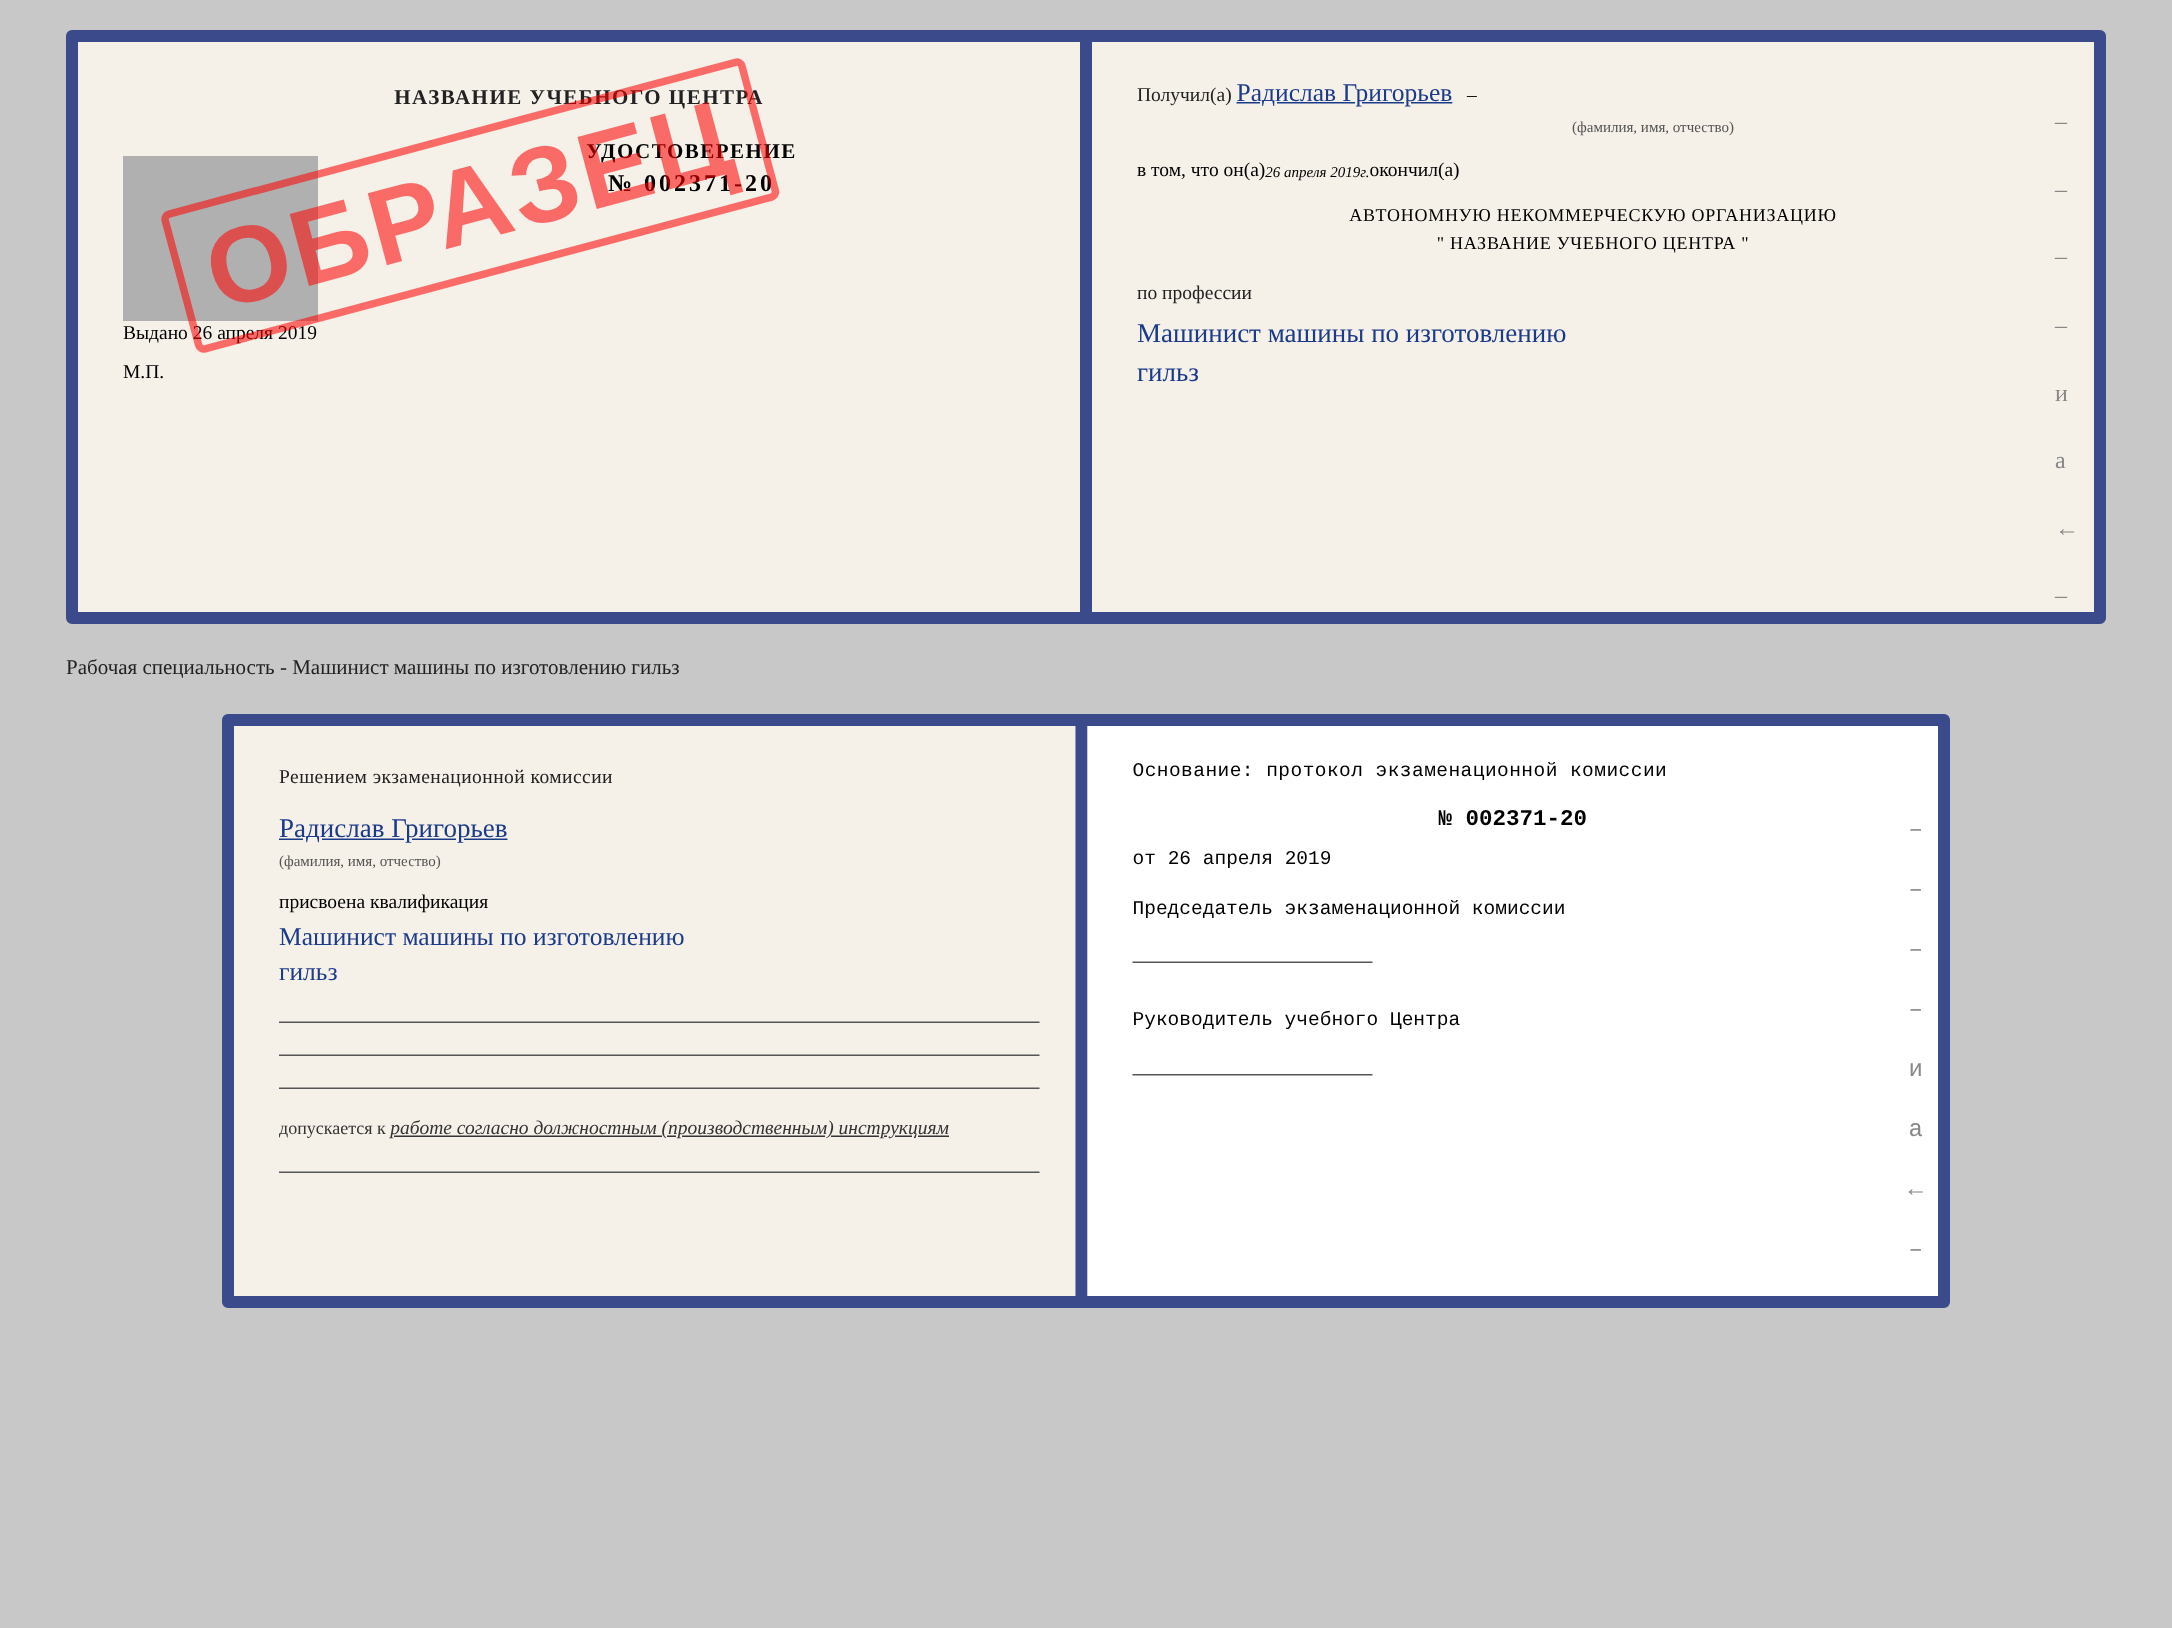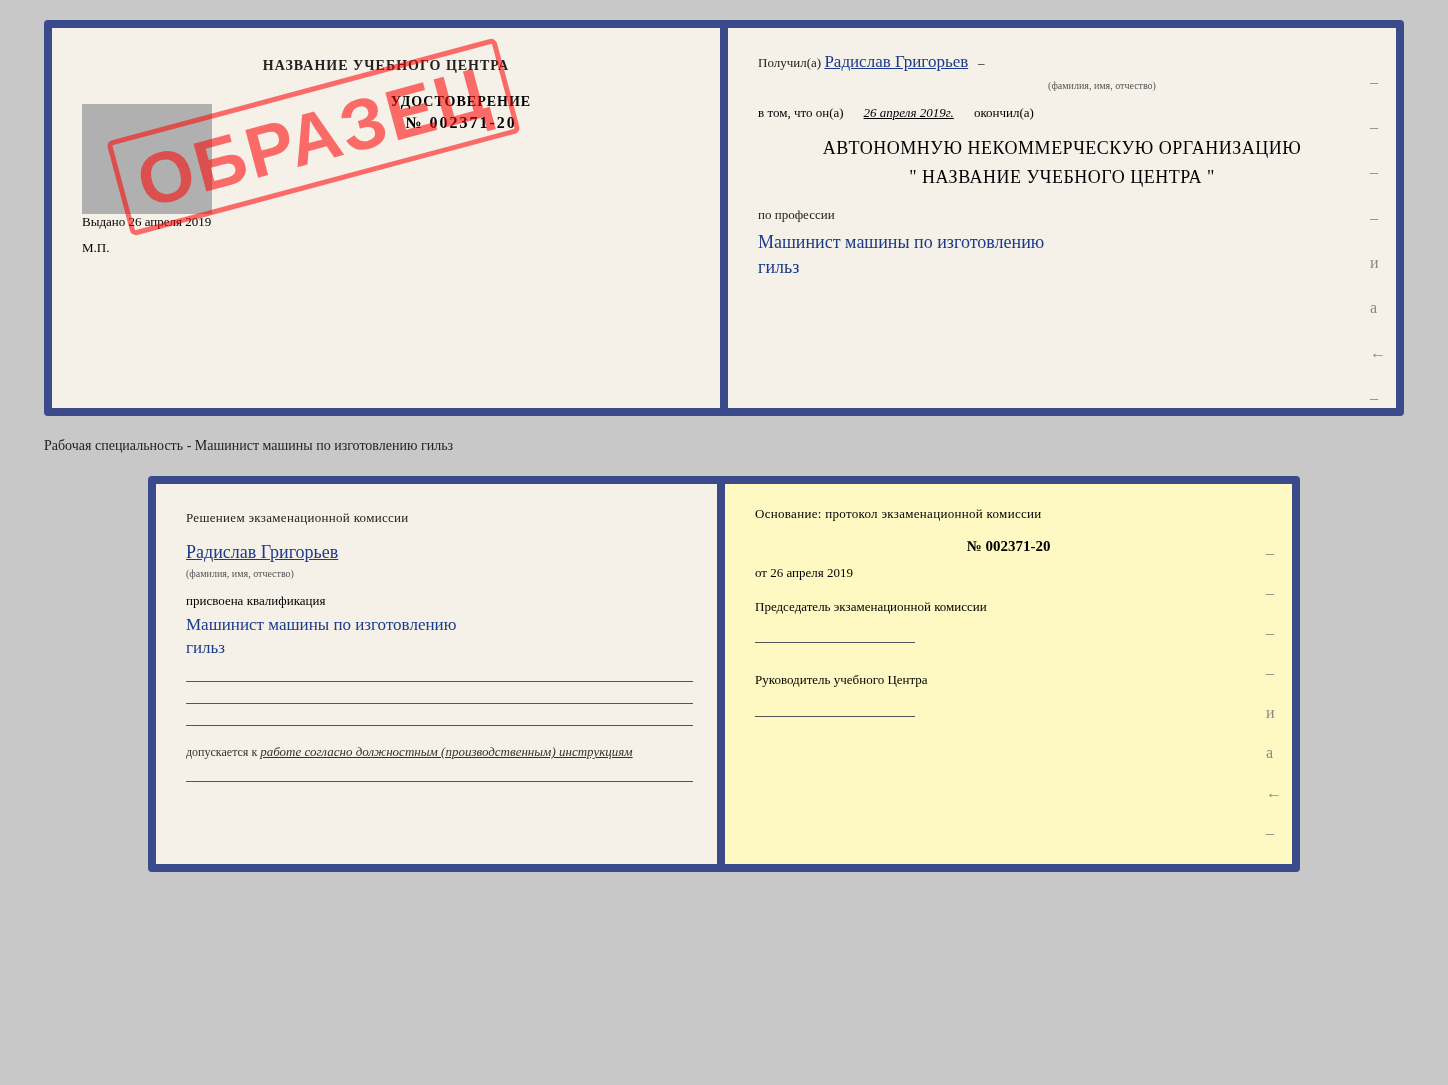--- a/index.html
+++ b/index.html
@@ -139,27 +139,27 @@
     .right-page .small-label {
       font-size: 10px;
       text-align: center;
       color: #555;
       display: block;
     }
 
     .right-page .completed-line {
       display: flex;
       align-items: flex-end;
-      gap: 20px;
+      gap: 0;
       margin-bottom: 10px;
     }
 
     .right-page .org-block {
       text-align: center;
-      font-size: 18px;
+      font-size: 12px;
       text-transform: uppercase;
       letter-spacing: 0.5px;
       line-height: 1.6;
       margin: 10px 0;
     }
 
     .right-page .profession-block {
       margin-top: 12px;
       font-size: 13px;
     }
@@ -206,23 +206,24 @@
       flex: 1;
       padding: 24px 24px 20px 30px;
       background: #f5f0e8;
       font-size: 13px;
       min-height: 380px;
     }
 
     .bottom-right {
       flex: 1;
       padding: 20px 30px 20px 30px;
-      background: #fef9c3;
+      background: #ffffff;
       font-size: 13px;
       position: relative;
+      font-family: Liberation Mono, monospace;
     }
 
     .bottom-left .section-title {
       font-size: 13px;
       color: #222;
       letter-spacing: 0.3px;
       margin-bottom: 14px;
       line-height: 1.5;
     }
 
@@ -355,21 +356,21 @@
     <div class="recipient-line">
       <span class="field-label">Получил(а)</span>
       <span class="handwritten">Радислав Григорьев</span>
       &nbsp;&nbsp;–
       <br>
       <span class="small-label" style="margin-left:80px;">(фамилия, имя, отчество)</span>
     </div>
 
     <div class="completed-line">
       <span>в том, что он(а)</span>
-      <span style="font-style:italic; text-decoration:underline; font-size:13px;">26 апреля 2019г.</span>
+      <span style="font-style:italic; font-size:10px;">26 апреля 2019г.</span>
       <span>окончил(а)</span>
     </div>
 
     <div class="org-block">
       <div>АВТОНОМНУЮ НЕКОММЕРЧЕСКУЮ ОРГАНИЗАЦИЮ</div>
       <div>"  НАЗВАНИЕ УЧЕБНОГО ЦЕНТРА  "</div>
     </div>
 
     <div class="profession-block">
       <div class="field-label">по профессии</div>

